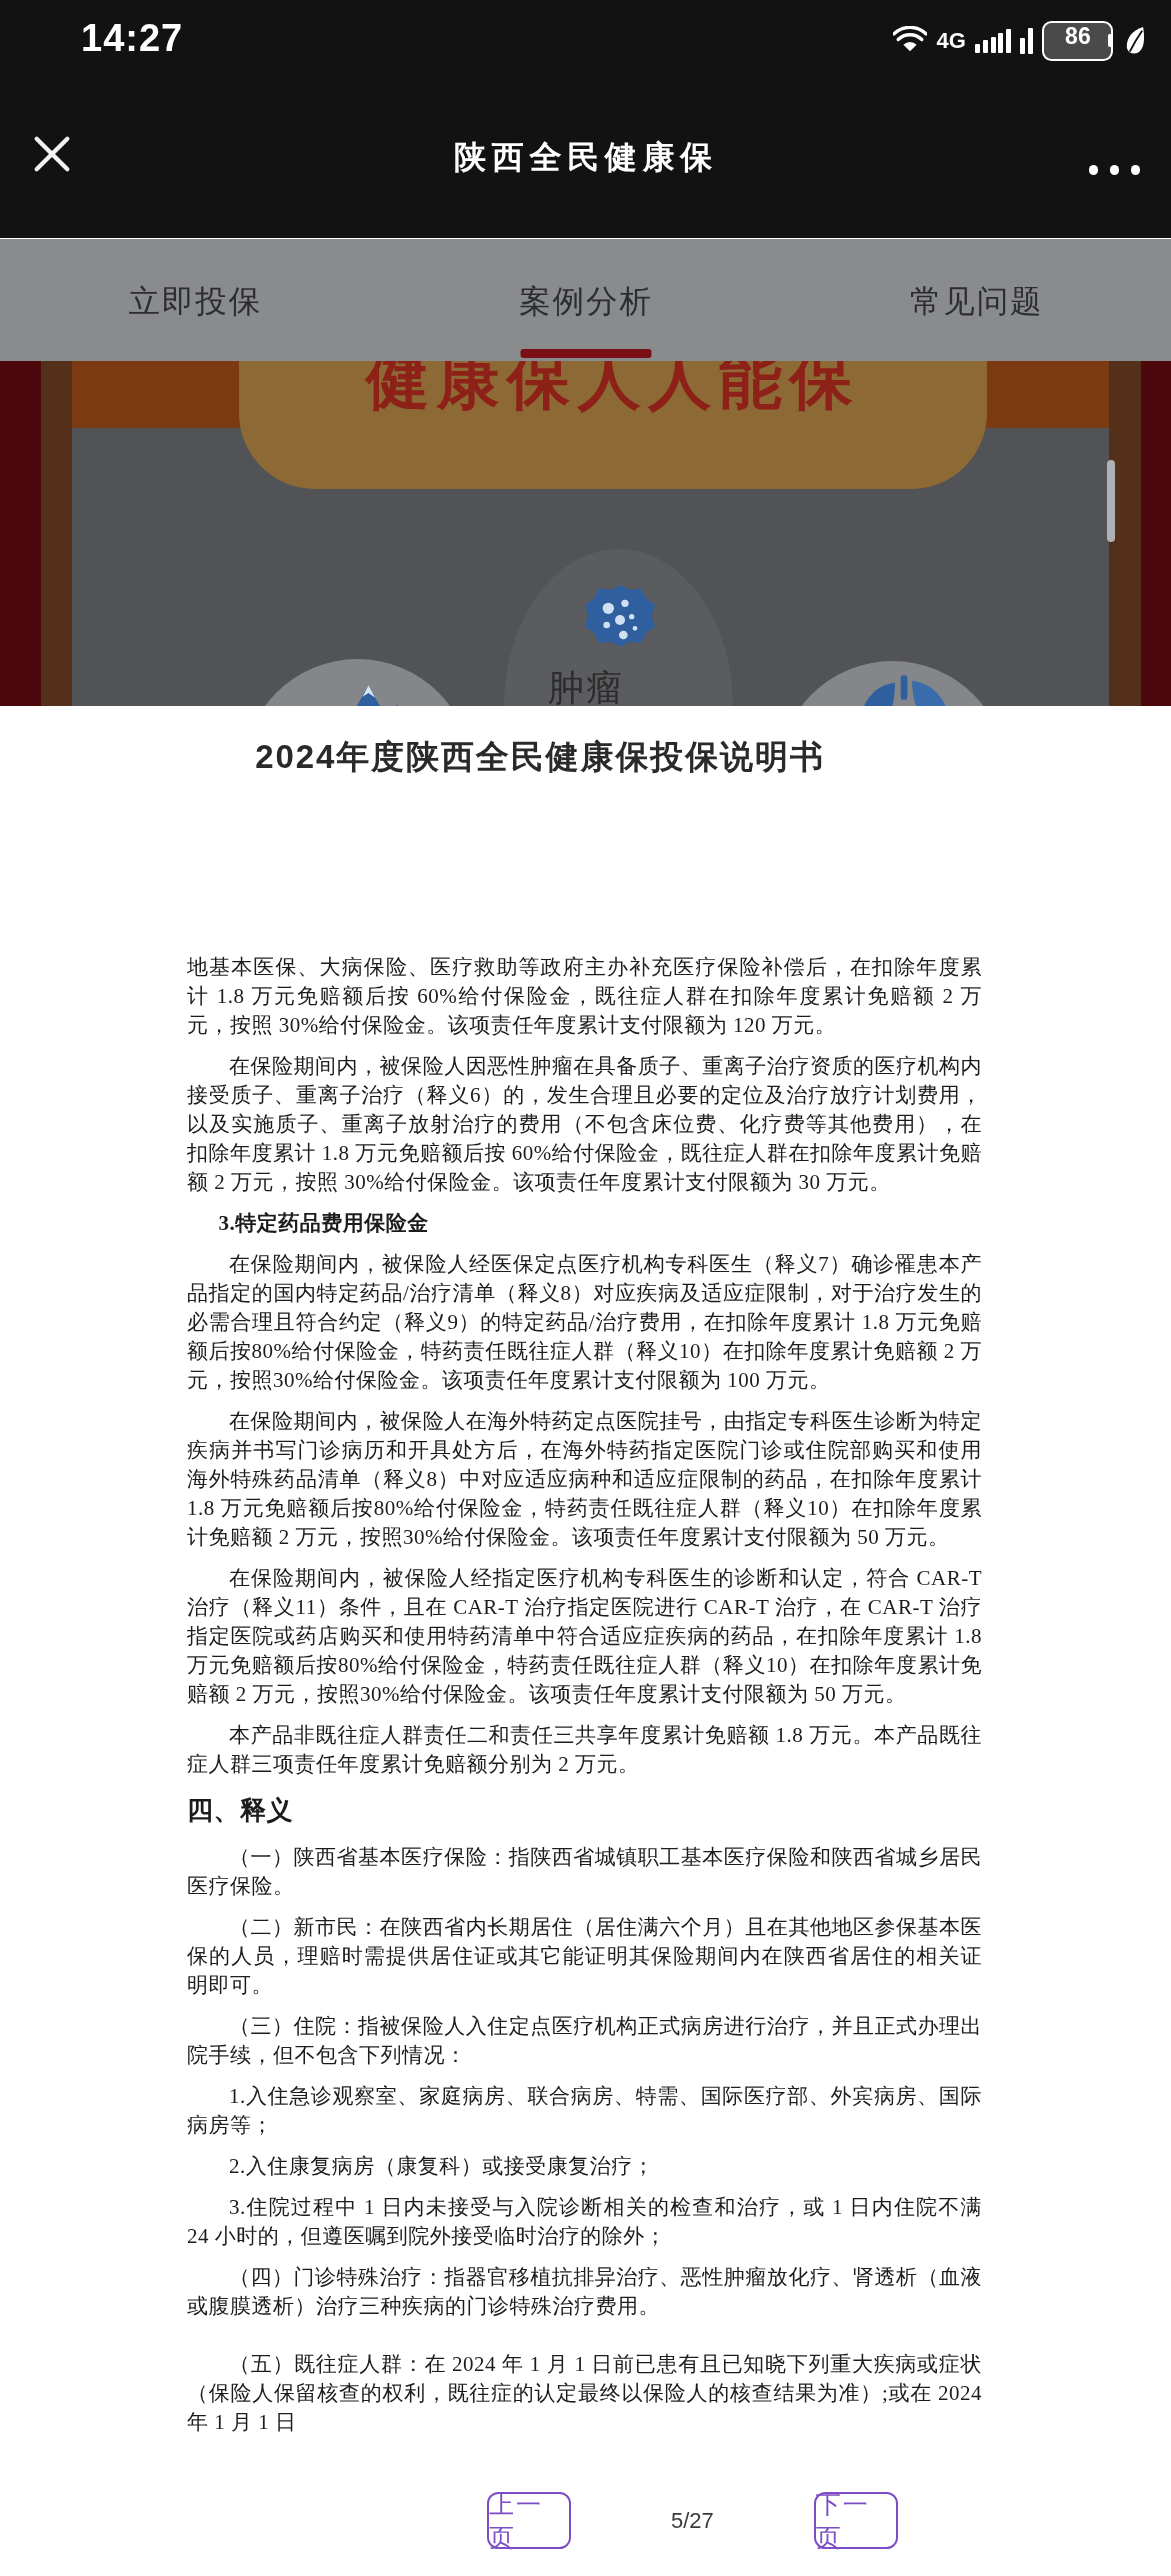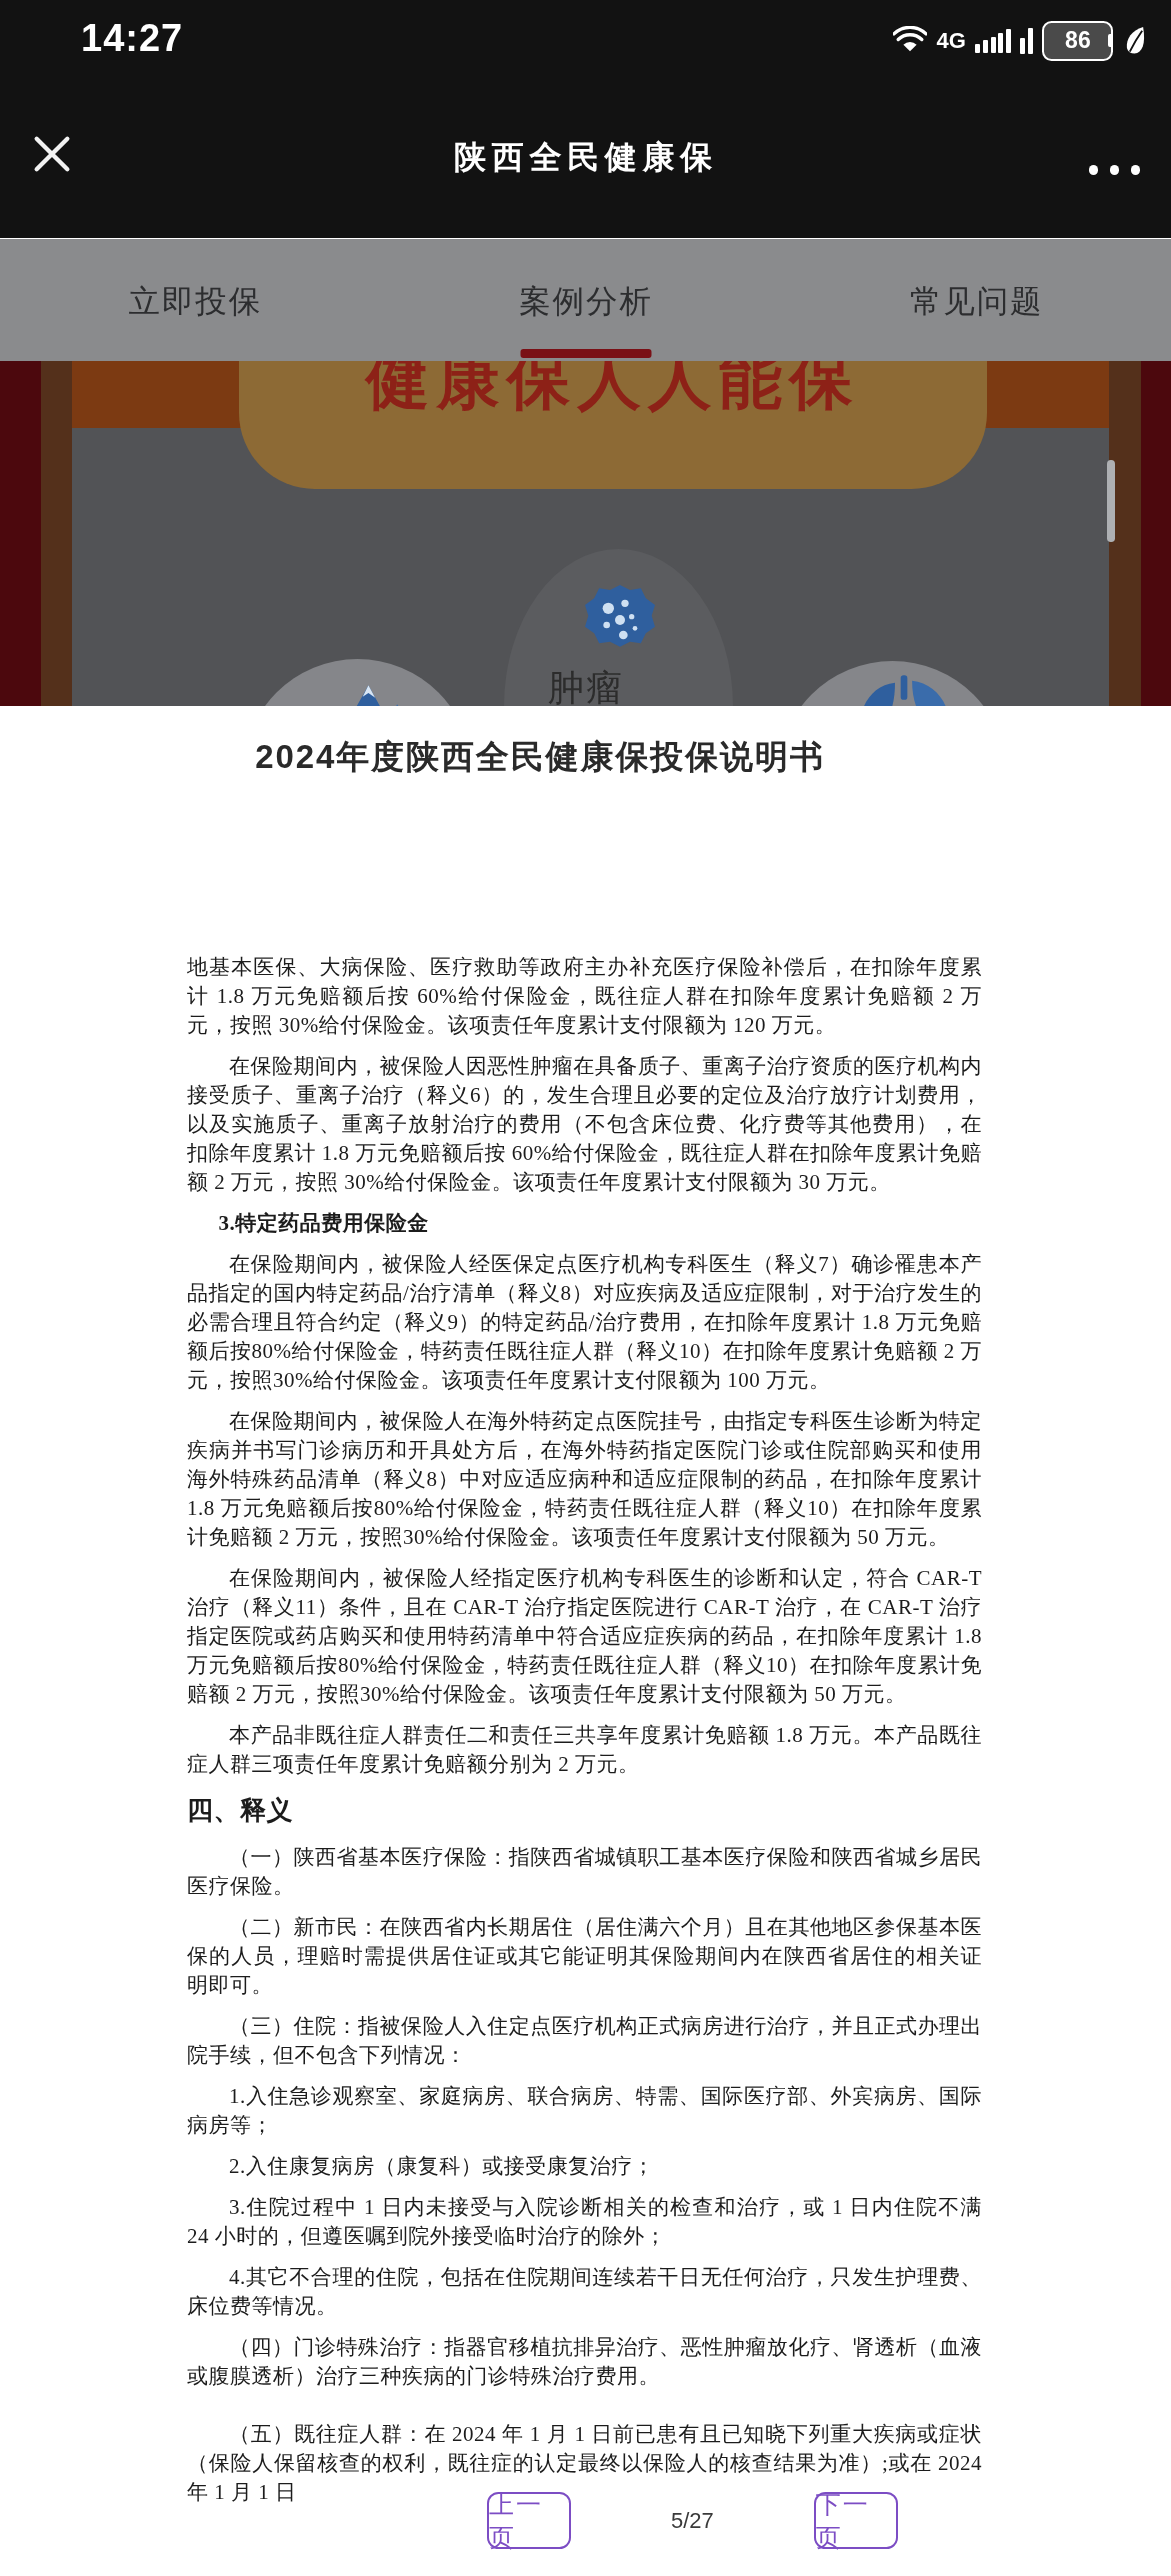--- a/index.html
+++ b/index.html
@@ -7,21 +7,21 @@
           font-family:"Liberation Sans",sans-serif;}
 
   
   .status-bar{position:absolute;left:0;top:0;width:1172px;height:81px;background:#121212;}
   .status-time{position:absolute;left:81px;top:17px;color:#fff;font-size:38px;font-weight:600;letter-spacing:1px;}
   .status-icons{position:absolute;right:23px;top:0;height:81px;display:flex;align-items:center;gap:9.5px;}
   .net-label{color:#fff;font-size:22px;font-weight:700;}
   .sigbars{display:flex;align-items:flex-end;gap:2.9px;}
   .sigbars i{display:block;width:4.8px;background:#fff;border-radius:1px;}
   .battery{width:67px;height:36px;border:2.9px solid #fff;border-radius:9.5px;background:#4a4a4a;
-           display:flex;align-items:center;justify-content:center;color:#fff;font-size:23px;font-weight:700;}
+           display:flex;justify-content:center;color:#fff;font-size:23px;font-weight:700;}
   .battery-nub{width:4.8px;height:13.4px;background:#fff;border-radius:1.9px;margin-left:-5.7px;}
 
   .nav-bar{position:absolute;left:0;top:81px;width:1172px;height:157px;background:#121212;}
   .close-btn{position:absolute;left:29px;top:50px;width:46px;height:46px;cursor:pointer;}
   .nav-title{position:absolute;left:0;top:55px;width:100%;text-align:center;color:#fff;
              font-size:32px;font-weight:600;letter-spacing:5.7px;}
   .more-btn{position:absolute;right:32px;top:84px;display:flex;gap:11.4px;cursor:pointer;}
   .more-btn i{width:9.5px;height:9.5px;border-radius:50%;background:#fff;display:block;}
 
   
@@ -176,21 +176,20 @@
         <p class="doc-p">在保险期间内，被保险人在海外特药定点医院挂号，由指定专科医生诊断为特定疾病并书写门诊病历和开具处方后，在海外特药指定医院门诊或住院部购买和使用海外特殊药品清单（释义8）中对应适应病种和适应症限制的药品，在扣除年度累计 1.8 万元免赔额后按80%给付保险金，特药责任既往症人群（释义10）在扣除年度累计免赔额 2 万元，按照30%给付保险金。该项责任年度累计支付限额为 50 万元。</p>
         <p class="doc-p">在保险期间内，被保险人经指定医疗机构专科医生的诊断和认定，符合 CAR-T 治疗（释义11）条件，且在 CAR-T 治疗指定医院进行 CAR-T 治疗，在 CAR-T 治疗指定医院或药店购买和使用特药清单中符合适应症疾病的药品，在扣除年度累计 1.8 万元免赔额后按80%给付保险金，特药责任既往症人群（释义10）在扣除年度累计免赔额 2 万元，按照30%给付保险金。该项责任年度累计支付限额为 50 万元。</p>
         <p class="doc-p">本产品非既往症人群责任二和责任三共享年度累计免赔额 1.8 万元。本产品既往症人群三项责任年度累计免赔额分别为 2 万元。</p>
         <p class="doc-h2">四、释义</p>
         <p class="doc-p">（一）陕西省基本医疗保险：指陕西省城镇职工基本医疗保险和陕西省城乡居民医疗保险。</p>
         <p class="doc-p">（二）新市民：在陕西省内长期居住（居住满六个月）且在其他地区参保基本医保的人员，理赔时需提供居住证或其它能证明其保险期间内在陕西省居住的相关证明即可。</p>
         <p class="doc-p">（三）住院：指被保险人入住定点医疗机构正式病房进行治疗，并且正式办理出院手续，但不包含下列情况：</p>
         <p class="doc-p">1.入住急诊观察室、家庭病房、联合病房、特需、国际医疗部、外宾病房、国际病房等；</p>
         <p class="doc-p">2.入住康复病房（康复科）或接受康复治疗；</p>
         <p class="doc-p">3.住院过程中 1 日内未接受与入院诊断相关的检查和治疗，或 1 日内住院不满 24 小时的，但遵医嘱到院外接受临时治疗的除外；</p>
-        <p class="doc-p">4.其它不合理的住院，包括在住院期间连续若干日无任何治疗，只发生护理费、床位费等情况。</p>
         <p class="doc-p">（四）门诊特殊治疗：指器官移植抗排异治疗、恶性肿瘤放化疗、肾透析（血液或腹膜透析）治疗三种疾病的门诊特殊治疗费用。</p>
         <p class="doc-p spaced">（五）既往症人群：在 2024 年 1 月 1 日前已患有且已知晓下列重大疾病或症状（保险人保留核查的权利，既往症的认定最终以保险人的核查结果为准）;或在 2024 年 1 月 1 日</p>
       </div>
     <div class="pagination">
       <div class="page-btn">上一页</div>
       <div class="page-num">5/27</div>
       <div class="page-btn">下一页</div>
     </div>
   </div>
 

